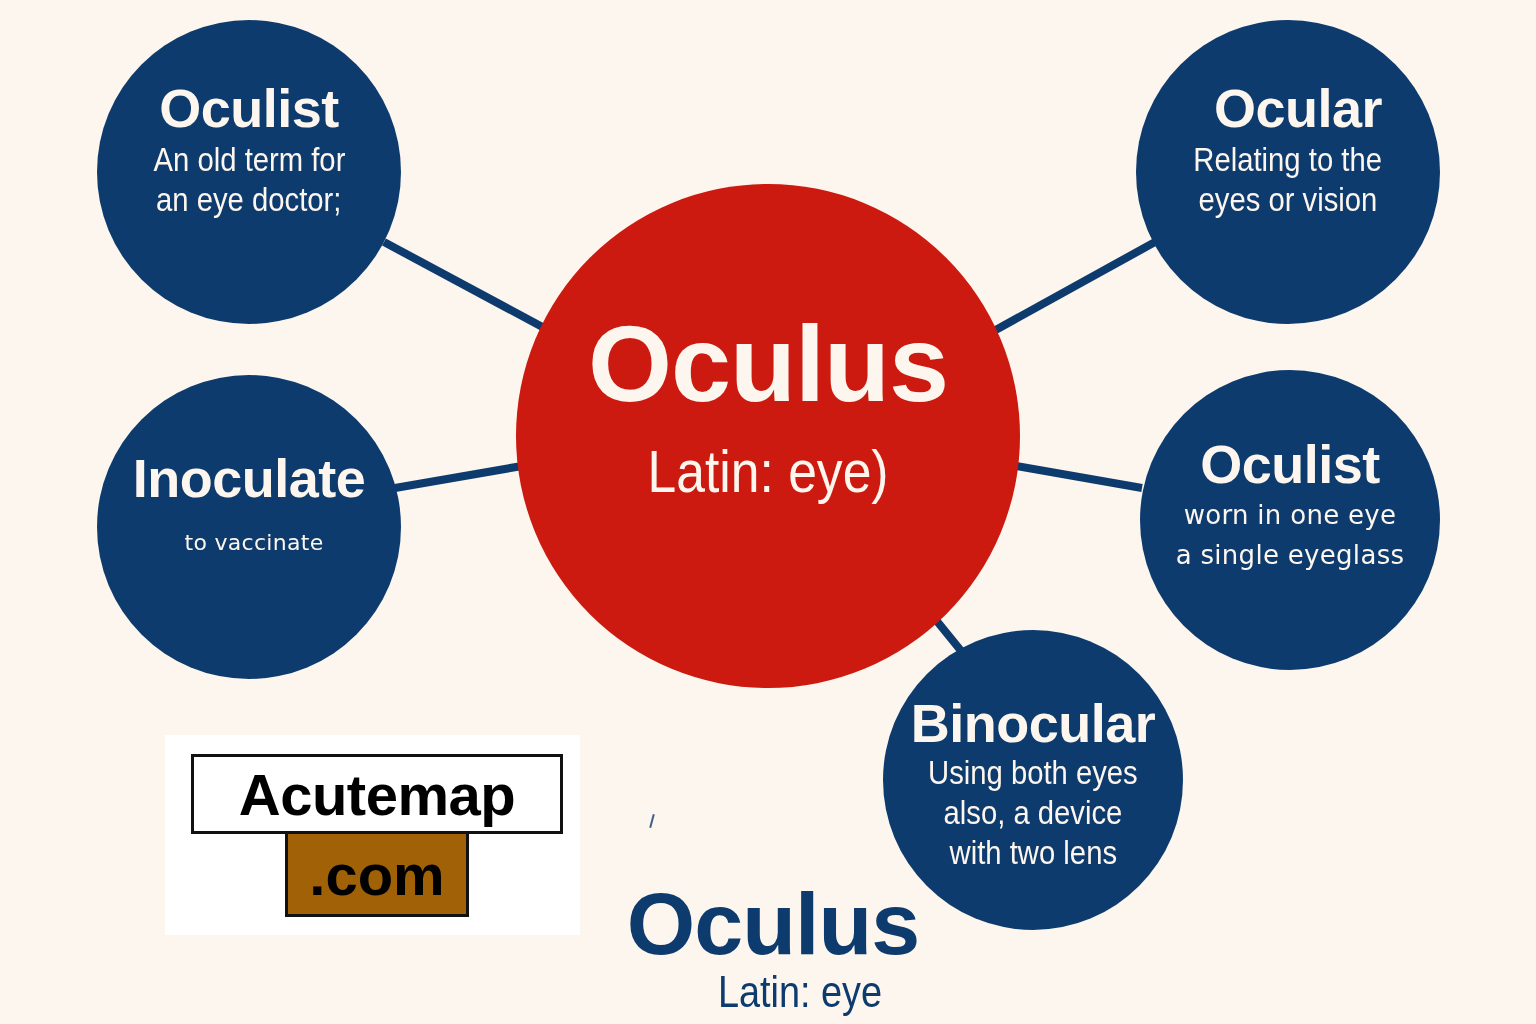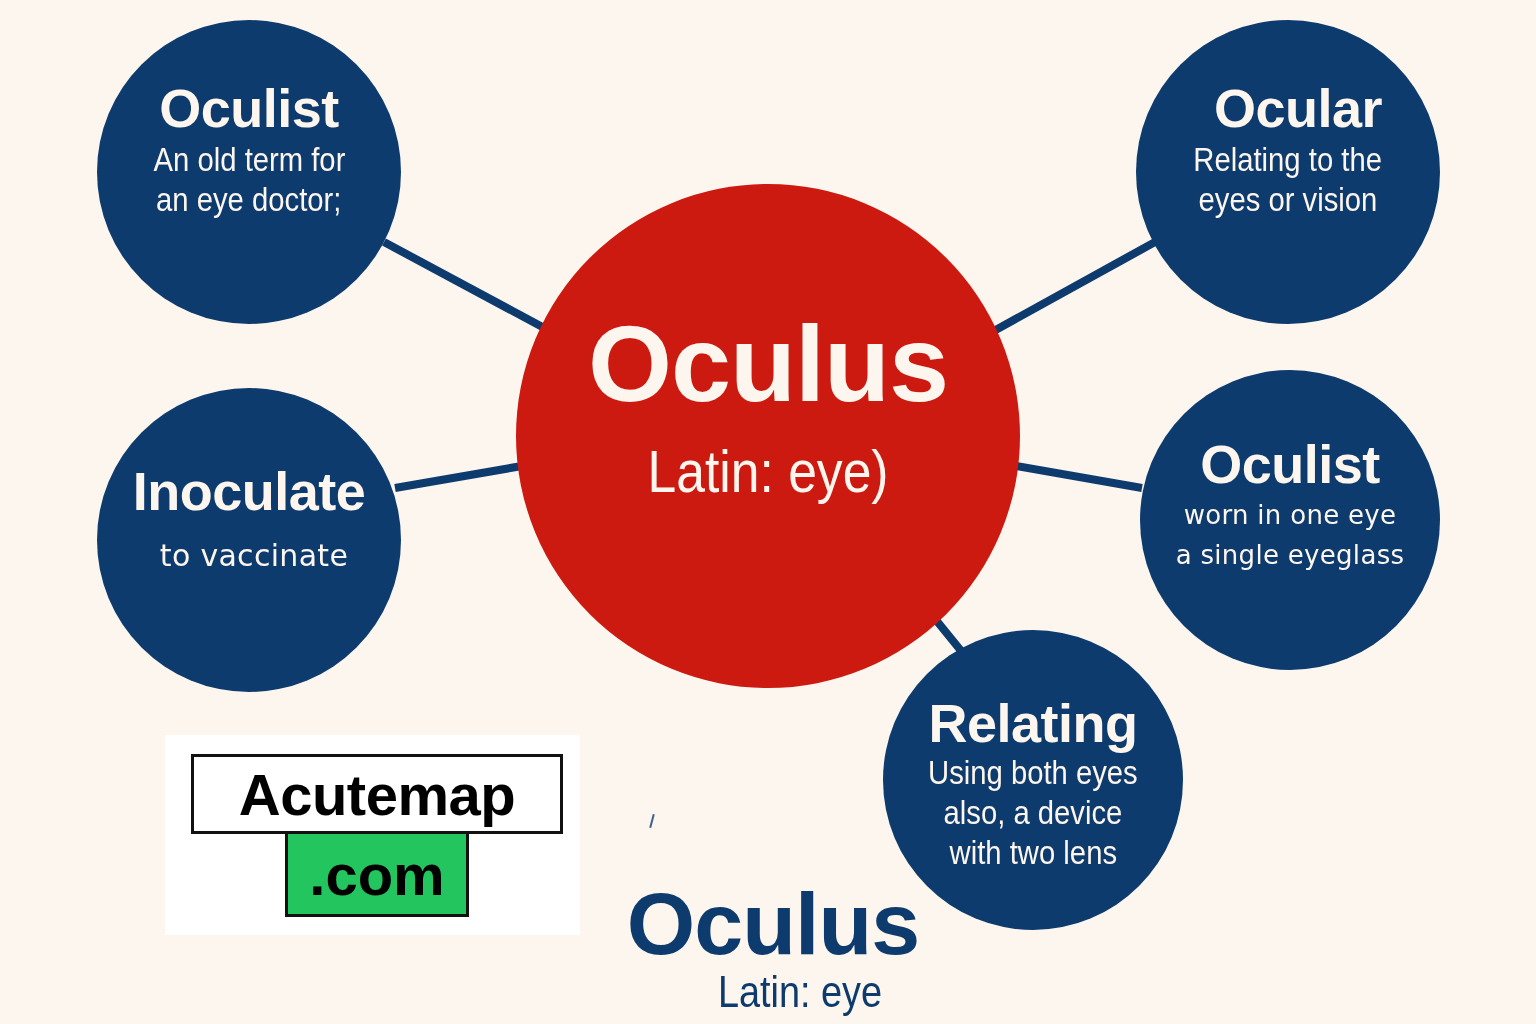--- a/index.html
+++ b/index.html
@@ -50,21 +50,21 @@
       background: #ffffff;
     }
     .logo .box1 {
       position: absolute; left: 26px; top: 19px; width: 372px; height: 80px;
       border: 3px solid #111; box-sizing: border-box; background: #fff;
       display: flex; align-items: center; justify-content: center;
       font-weight: bold; font-size: 58px; color: #000; letter-spacing: -0.5px;
     }
     .logo .box2 {
       position: absolute; left: 120px; top: 99px; width: 184px; height: 83px;
-      border: 3px solid #111; border-top: none; box-sizing: border-box; background: #22c55e;
+      border: 3px solid #111; border-top: none; box-sizing: border-box; background: #a16207;
       display: flex; align-items: center; justify-content: center;
       font-weight: bold; font-size: 58px; color: #000;
     }
     .footer-title {
       position: absolute; left: 560px; top: 880px; width: 426px; text-align: center;
       color: #0d3b6e; font-weight: bold; font-size: 88px; line-height: 1;
       letter-spacing: -1px;
     }
     .footer-sub {
       position: absolute; left: 600px; top: 970px; width: 400px; text-align: center;
@@ -92,33 +92,33 @@
   <div class="desc">An old term for</div>
   <div class="desc">an eye doctor;</div>
 </div>
 
 <div class="node" style="left:1136px; top:20px; width:304px; height:304px; padding-bottom:44px;">
   <div class="title" style="margin-bottom:4px;margin-left:20px;">Ocular</div>
   <div class="desc">Relating to the</div>
   <div class="desc">eyes or vision</div>
 </div>
 
-<div class="node" style="left:97px; top:388px; width:304px; height:304px; padding-bottom:40px;">
+<div class="node" style="left:97px; top:375px; width:304px; height:304px; padding-bottom:40px;">
   <div class="title" style="margin-bottom:18px;">Inoculate</div>
-  <div class="desc wide" style="font-size:30px;margin-left:10px;">to vaccinate</div>
+  <div class="desc wide" style="font-size:22px;margin-left:10px;">to vaccinate</div>
 </div>
 
 <div class="node" style="left:1140px; top:370px; width:300px; height:300px; padding-bottom:28px;">
   <div class="title" style="margin-bottom:4px;">Oculist</div>
   <div class="desc wide">worn in one eye</div>
   <div class="desc wide">a single eyeglass</div>
 </div>
 
 <div class="node" style="left:883px; top:630px; width:300px; height:300px; padding-top:8px;">
-  <div class="title" style="margin-bottom:2px;">Relating</div>
+  <div class="title" style="margin-bottom:2px;">Binocular</div>
   <div class="desc">Using both eyes</div>
   <div class="desc">also, a device</div>
   <div class="desc">with two lens</div>
 </div>
 
 <div class="center-node" style="left:516px; top:184px; width:504px; height:504px;">
   <div class="title">Oculus</div>
   <div class="sub">Latin: eye)</div>
 </div>
 

